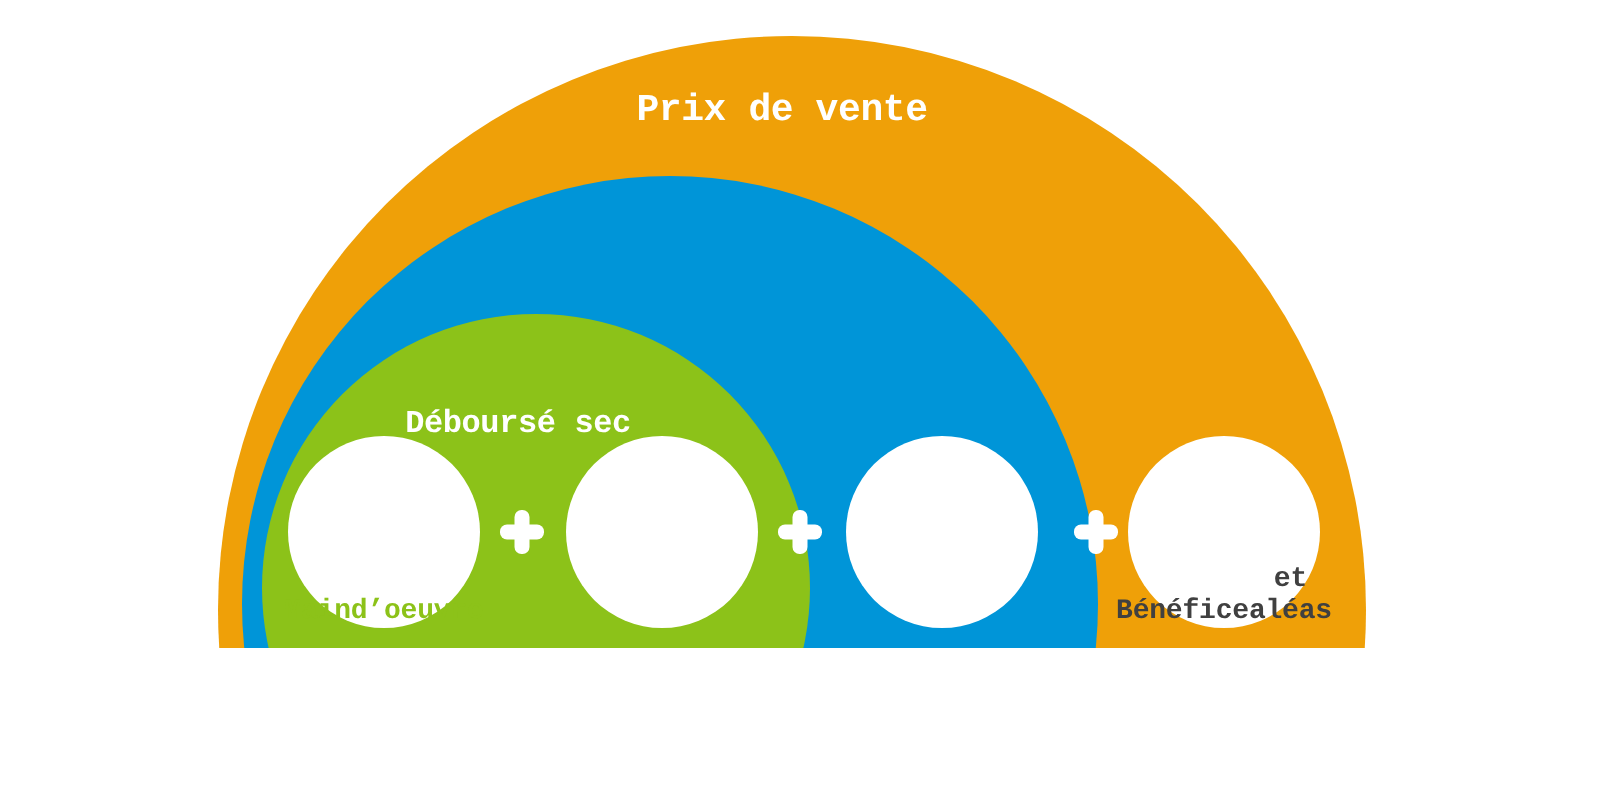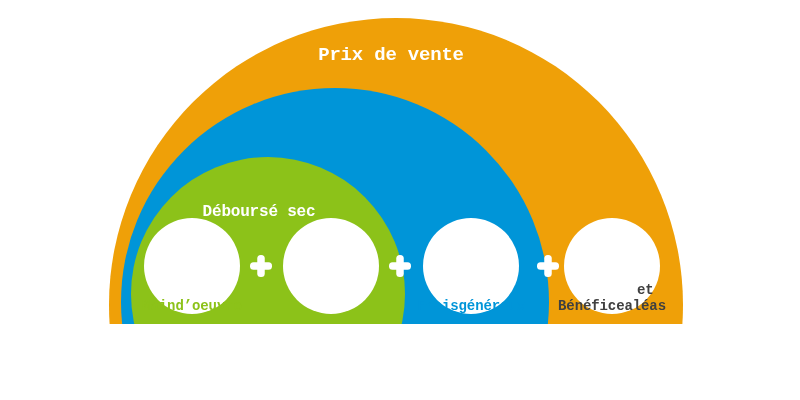--- a/index.html
+++ b/index.html
@@ -64,23 +64,19 @@
     </g>
   </svg>
 
   <div class="label ring-label-vente">Prix de vente</div>
   <div class="label ring-label-debourse">Déboursé sec</div>
 
   <div class="circle-label cl-1" style="color: rgb(140, 194, 25);">
     <span>Main</span>
     <span>d’oeuvre</span>
   </div>
-  <div class="circle-label cl-3" style="color: rgb(0, 149, 216);">
-    <span>Frais</span>
-    <span>généraux</span>
-  </div>
   <div class="circle-label cl-4" style="color: #404040;">
     <span>Bénéfice</span>
     <span>et aléas</span>
   </div>
 
 
 </div>
 
 </body></html>

